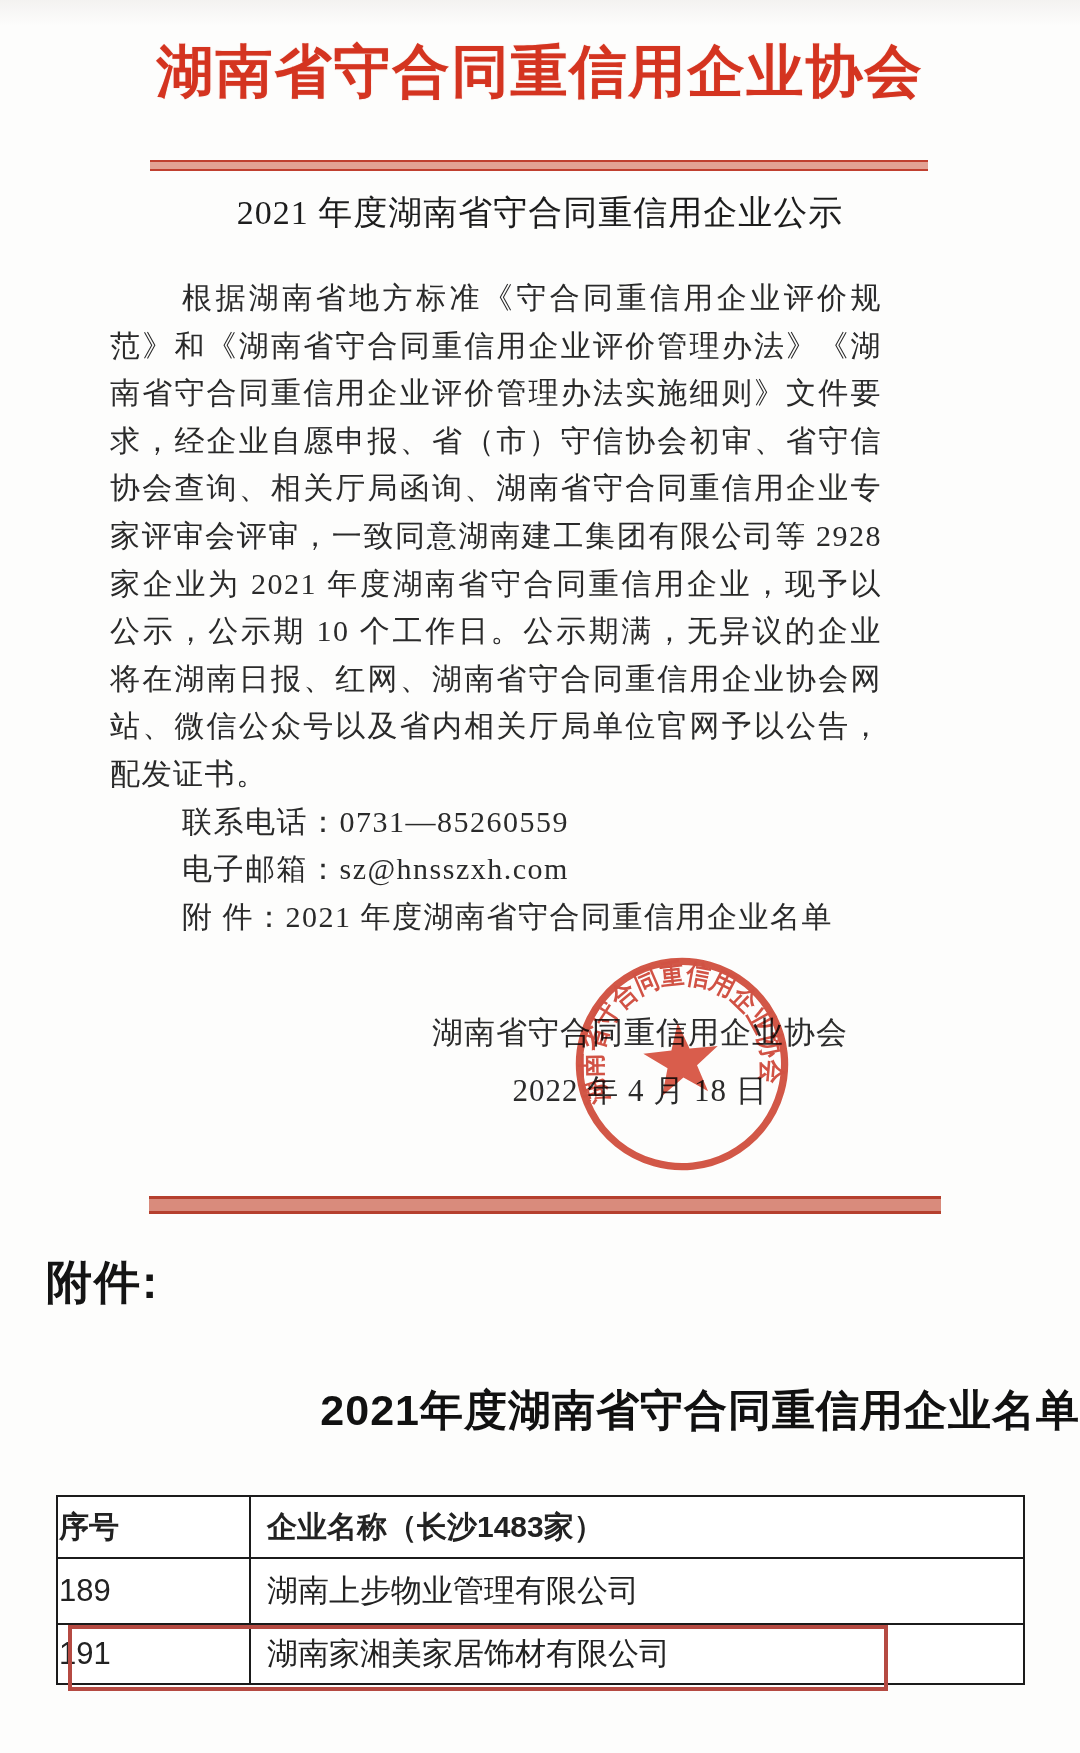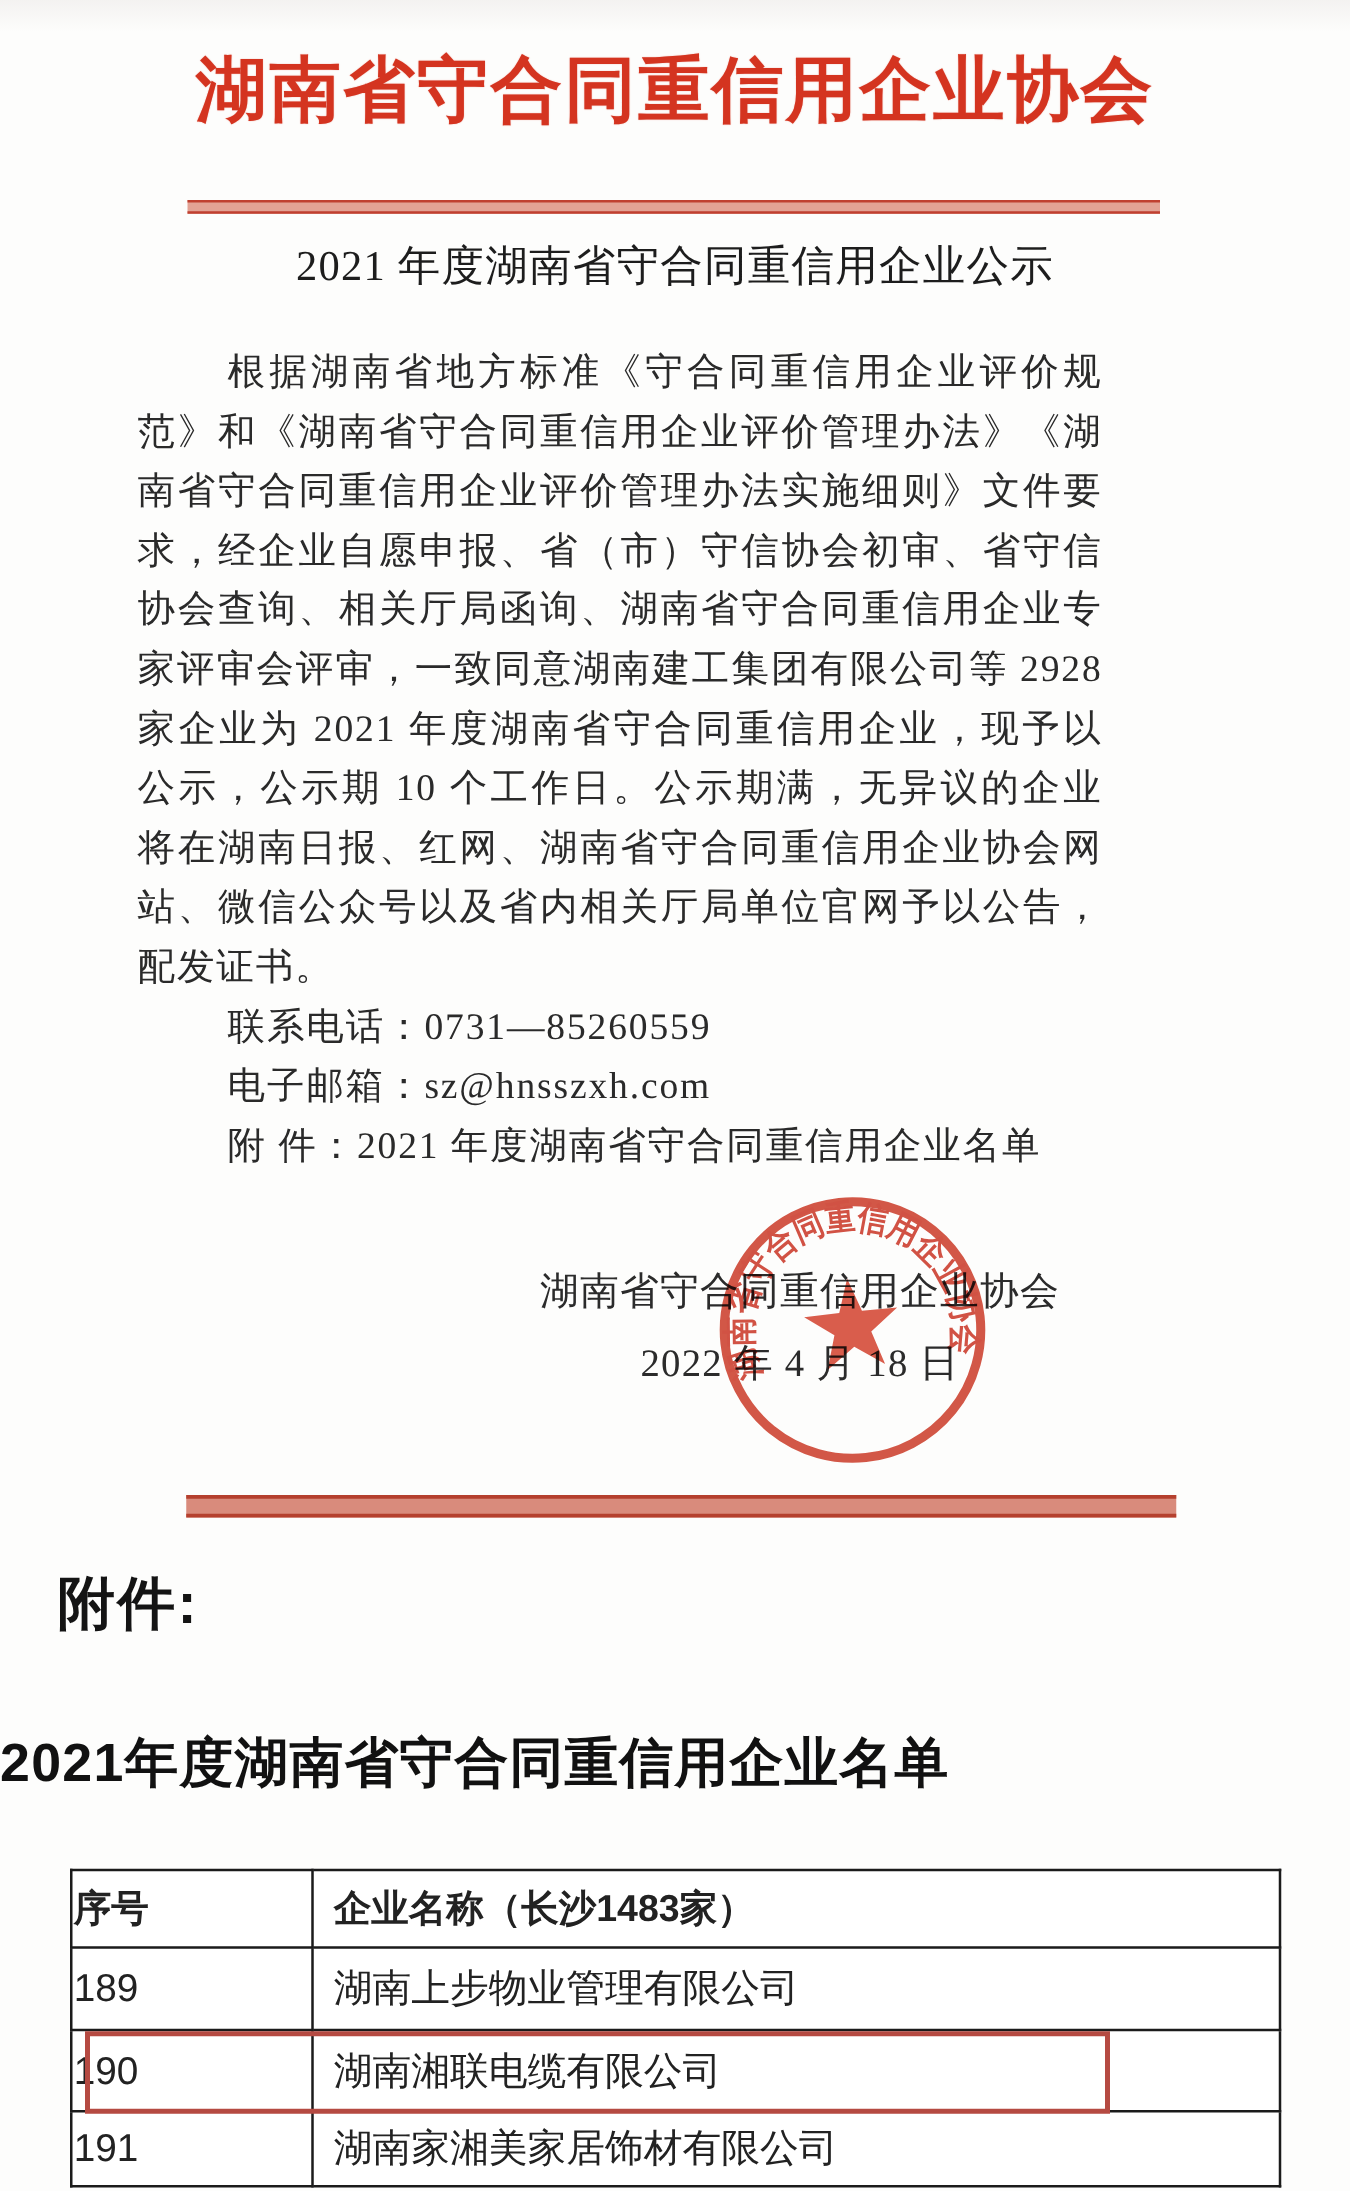--- a/index.html
+++ b/index.html
@@ -70,21 +70,21 @@
     background:#d98b7c;
   }
   
   .attach-label{
     position:absolute;top:1252px;left:46px;
     font-family:"Liberation Sans","DejaVu Sans",sans-serif;
     font-size:46px;font-weight:bold;color:#141414;letter-spacing:2px;
   }
   .list-title{
     position:absolute;top:1382px;left:0;width:100%;
-    text-align:left;
+    text-align:right;
     font-family:"Liberation Sans","DejaVu Sans",sans-serif;
     font-size:43px;font-weight:bold;color:#111;letter-spacing:1px;
     white-space:nowrap;
   }
   
   .company-table{
     position:absolute;top:1495px;left:56px;width:969px;
     border-collapse:collapse;table-layout:fixed;
     font-family:"Liberation Sans","DejaVu Sans",sans-serif;
     background:#fff;
@@ -147,24 +147,20 @@
   <table class="company-table">
     <tbody>
       <tr class="head-row">
         <td class="col-no">序号</td>
         <td class="col-name">企业名称（长沙1483家）</td>
       </tr>
       <tr class="data-row row-189">
         <td class="col-no">189</td>
         <td class="col-name">湖南上步物业管理有限公司</td>
       </tr>
-      <tr class="data-row row-190">
-        <td class="col-no">190</td>
-        <td class="col-name">湖南湘联电缆有限公司</td>
-      </tr>
       <tr class="data-row row-191">
         <td class="col-no">191</td>
         <td class="col-name">湖南家湘美家居饰材有限公司</td>
       </tr>
     </tbody>
   </table>
 
   <div class="highlight-box"></div>
 </div>
 

